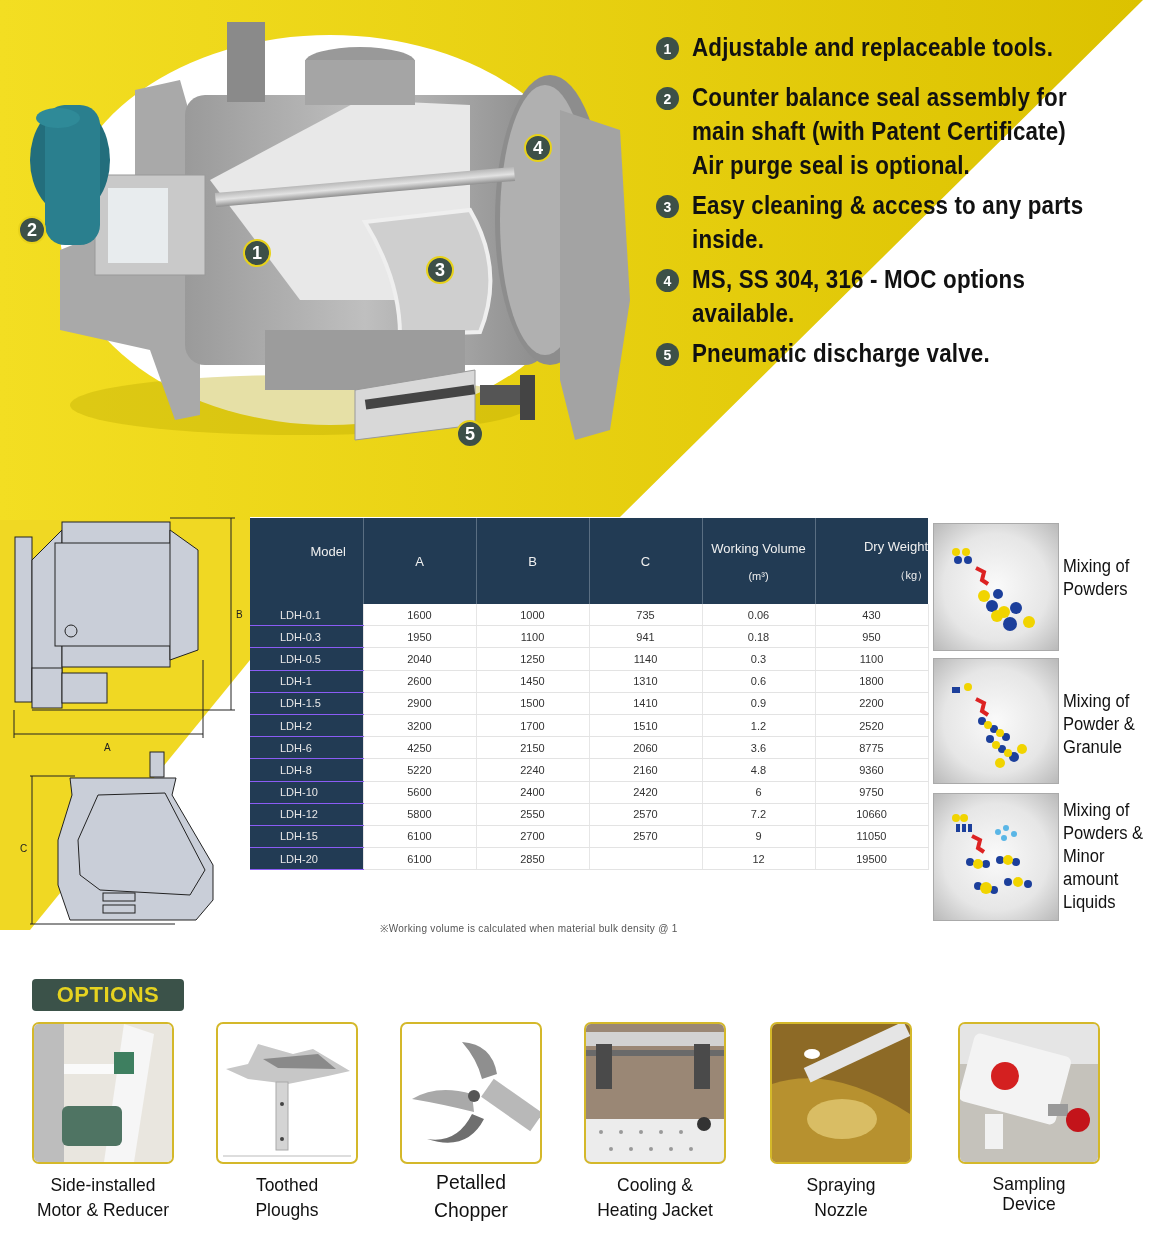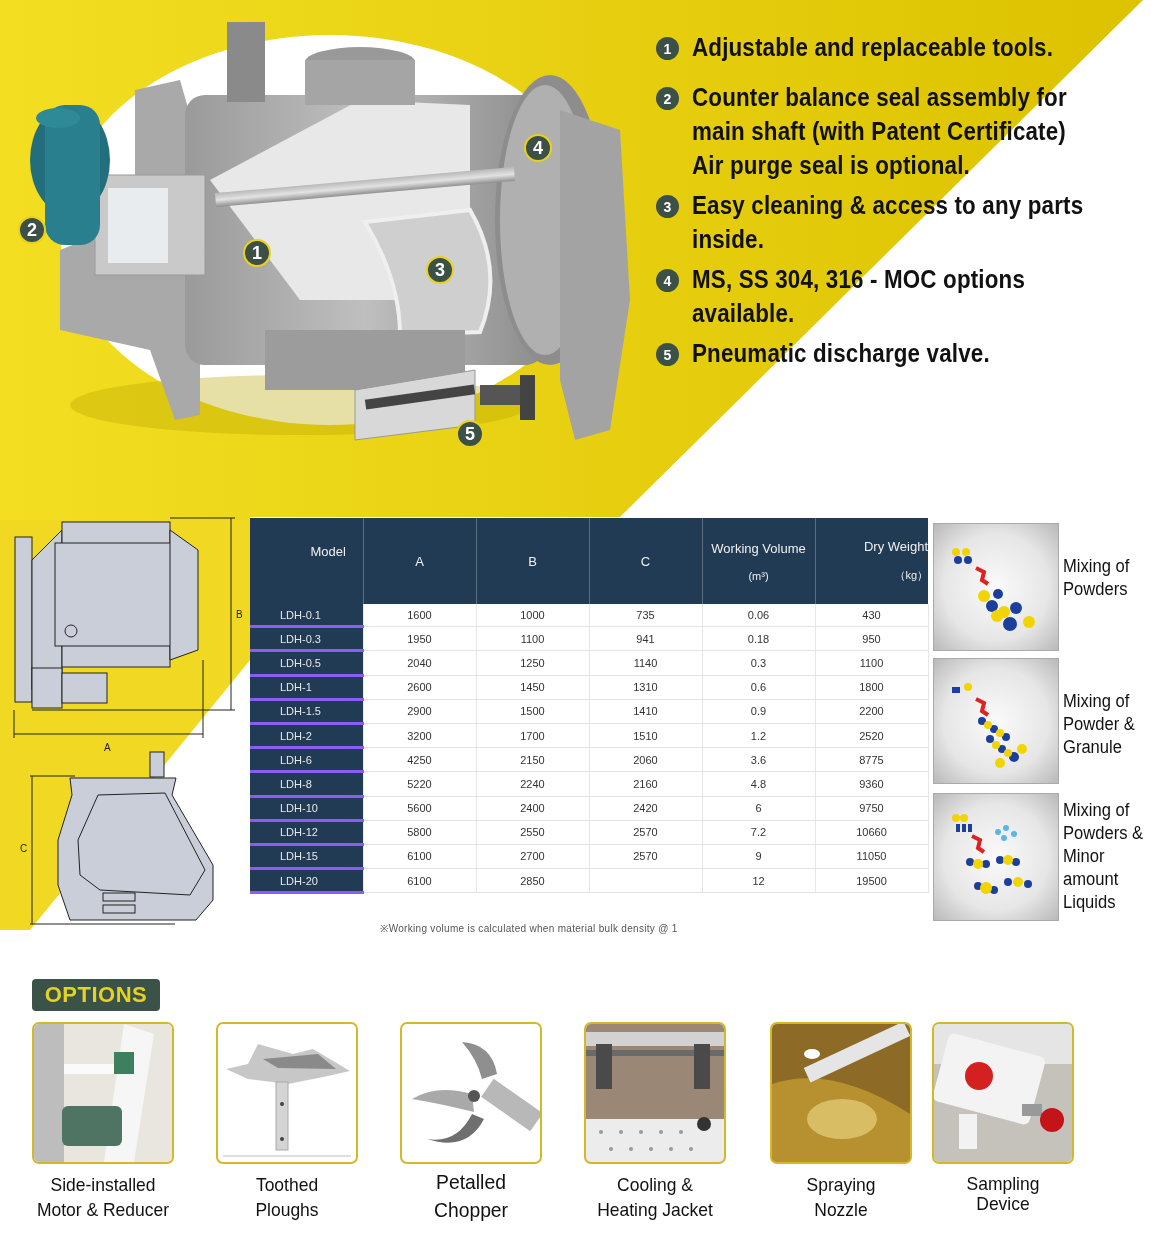--- a/index.html
+++ b/index.html
@@ -49,35 +49,35 @@
   table.spec th {
     background: #223b54; color: #f0f0f0; font-weight: normal; font-size: 13px;
     height: 86px; border-right: 1px solid #5a6e82; vertical-align: middle; text-align: center; padding: 0;
   }
   table.spec th:last-child { border-right: none; text-align: right; }
   table.spec th .sub { display: block; font-size: 11px; margin-top: 14px; }
   table.spec td {
     font-size: 11px; color: #333; text-align: center; height: 21.2px; padding: 0;
     border-bottom: 1px solid #e3e3e3; border-right: 1px solid #e6e6e6; background: #fff;
   }
-  table.spec td.model { background: #223b54; color: #e8e8e8; text-align: left; padding-left: 30px; border-bottom: 3px solid #8b5cf6; }
+  table.spec td.model { background: #223b54; color: #e8e8e8; text-align: left; padding-left: 30px; border-bottom: 1px solid #8b5cf6; }
   .footnote { left: 380px; top: 921px; font-size: 10px; color: #555; z-index: 2; letter-spacing: 0.3px; }
 
   
   .mix { left: 933px; z-index: 2; }
   .mix .thumb {
     position: absolute; left: 0; top: 0; width: 124px; border: 1px solid #aaa;
     background: radial-gradient(ellipse at center, #fafafa 0%, #e6e6e6 60%, #b9b9b9 100%);
     overflow: hidden;
   }
   .mix .label { position: absolute; left: 130px; font-size: 18px; color: #111; line-height: 23px; width: 100px; transform: scaleX(0.92); transform-origin: left top; }
 
   
   .options-title {
-    left: 32px; top: 979px; width: 128px; height: 32px; background: #3b5249; border-radius: 4px;
+    left: 32px; top: 979px; width: 152px; height: 32px; background: #3b5249; border-radius: 4px;
     color: #e6d320; font: bold 22px "Liberation Sans", sans-serif; display: flex; align-items: center; justify-content: center;
     z-index: 2; letter-spacing: 0.5px;
   }
   .option { position: absolute; top: 1022px; width: 165px; z-index: 2; }
   .option .img {
     width: 138px; height: 138px; border: 2px solid #d4b82a; border-radius: 7px; overflow: hidden; background: #fff;
     position: relative;
   }
   .option .img svg { width: 100%; height: 100%; display: block; }
   .option .cap {
@@ -524,21 +524,21 @@
       <rect width="138" height="138" fill="#8d6a26"></rect>
       <path d="M0,60 Q60,40 138,90 L138,138 L0,138 Z" fill="#b7912f"></path>
       <rect x="30" y="20" width="110" height="16" fill="#e5e5e5" transform="rotate(-25 85 28)"></rect>
       <ellipse cx="70" cy="95" rx="35" ry="20" fill="#e7d07a" opacity="0.7"></ellipse>
       <ellipse cx="40" cy="30" rx="8" ry="5" fill="#fff"></ellipse>
     </svg>
   </div>
   <div class="cap"><span>Spraying</span><br><span>Nozzle</span></div>
 </div>
 
-<div class="option" style="left:932px;">
+<div class="option" style="left:958px;">
   <div class="img">
     <svg viewBox="0 0 138 138">
       <rect width="138" height="138" fill="#c5c2bb"></rect>
       <rect x="0" y="0" width="138" height="40" fill="#e5e5e5"></rect>
       <rect x="5" y="20" width="100" height="70" rx="6" fill="#f3f3f3" transform="rotate(15 55 55)"></rect>
       <circle cx="45" cy="52" r="14" fill="#d42020"></circle>
       <rect x="88" y="80" width="20" height="12" fill="#999"></rect>
       <circle cx="118" cy="96" r="12" fill="#c3141a"></circle>
       <rect x="25" y="90" width="18" height="35" fill="#f2f2f2"></rect>
     </svg>

